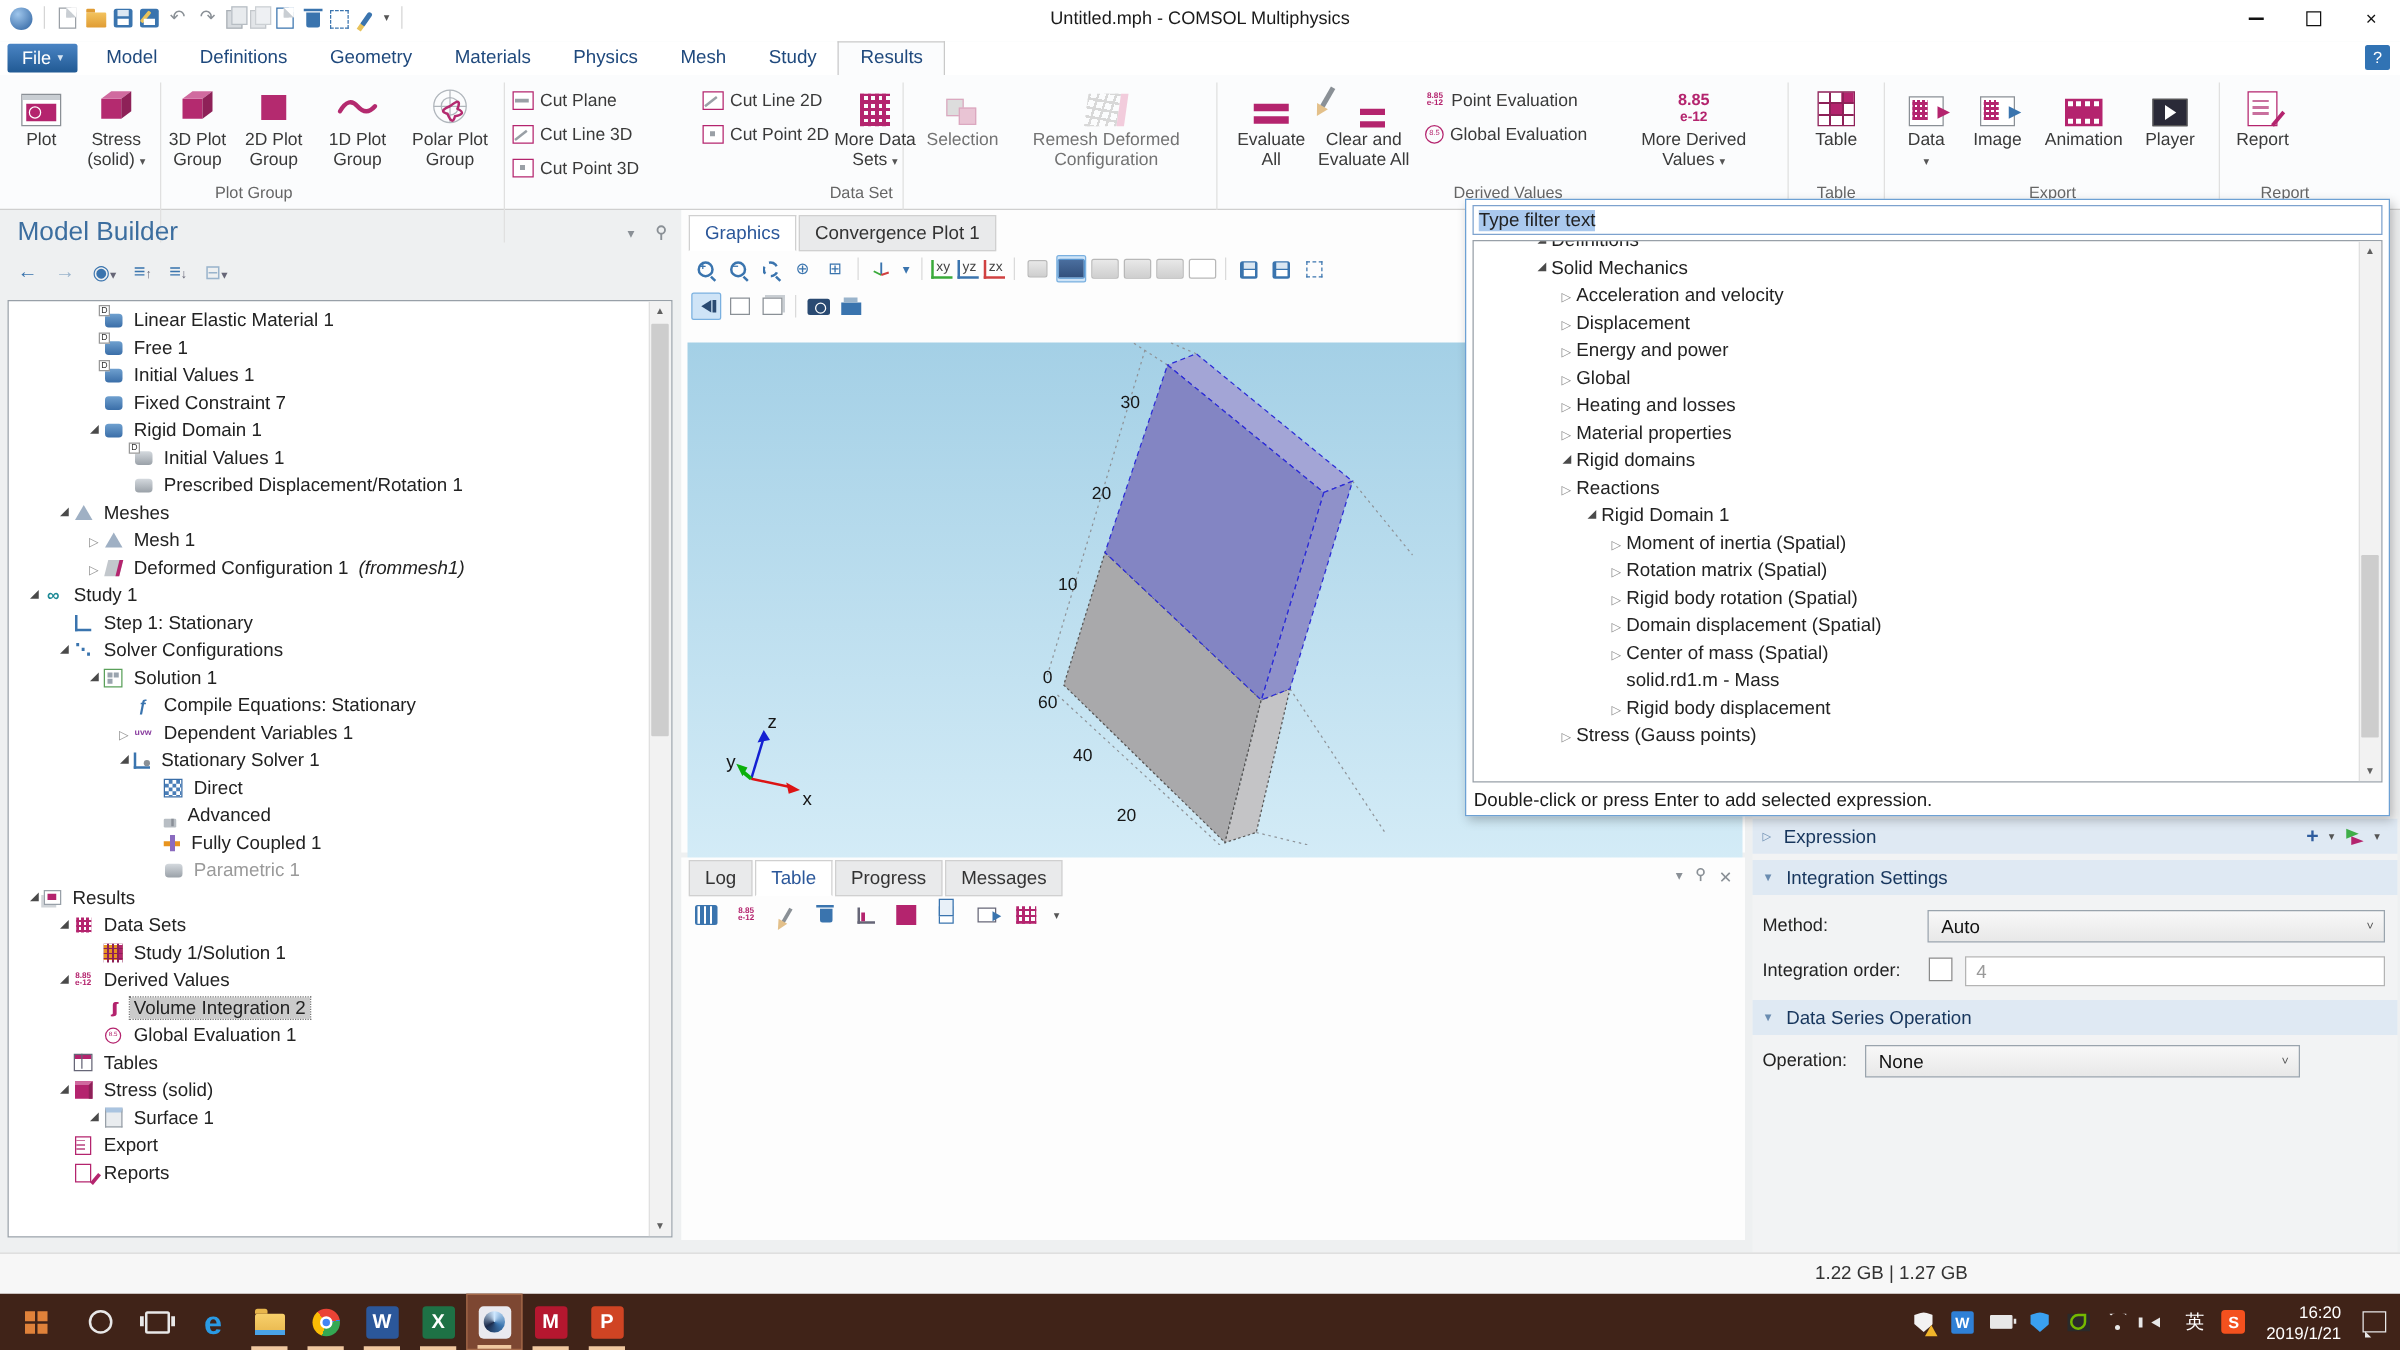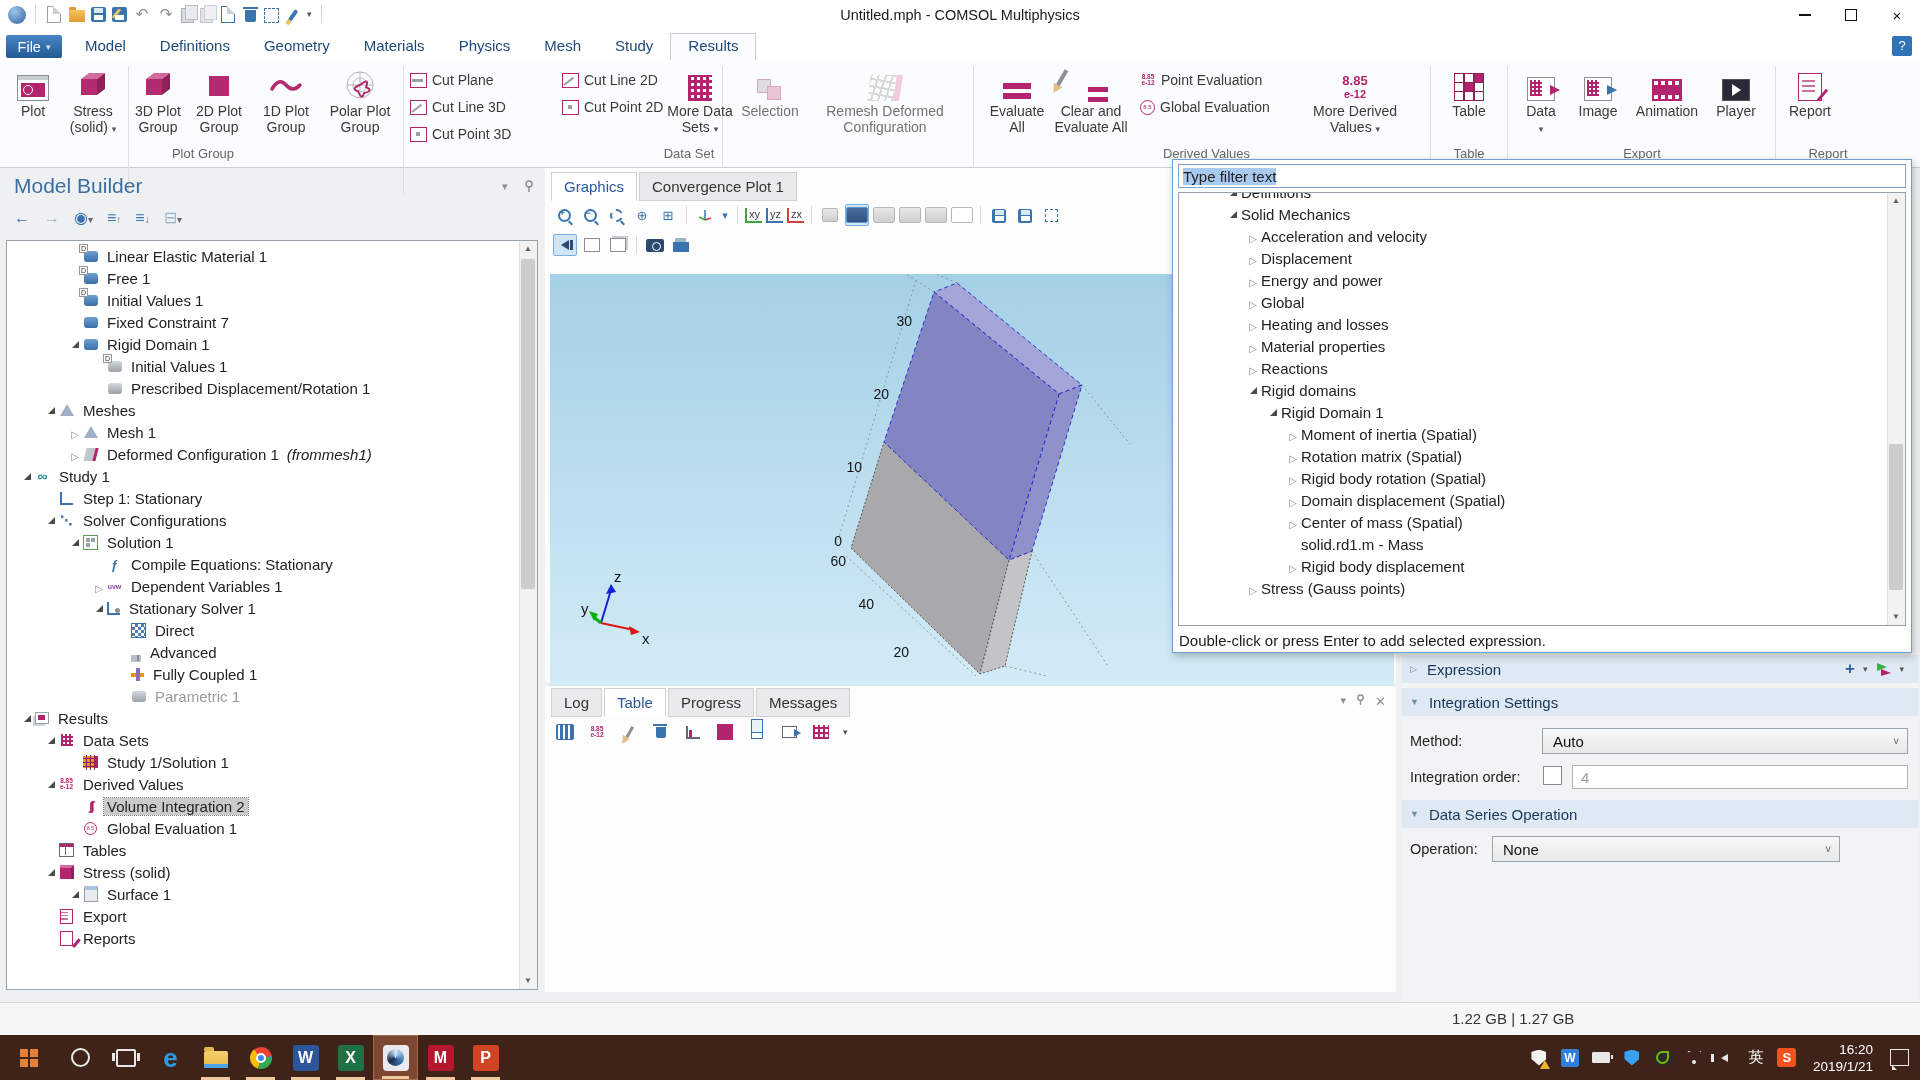--- a/index.html
+++ b/index.html
@@ -1008,26 +1008,26 @@
         </div>
       <div class="prow d3">
           <span class="tw c"></span>
           <span>Heating and losses</span>
         </div>
       <div class="prow d3">
           <span class="tw c"></span>
           <span>Material properties</span>
         </div>
       <div class="prow d3">
+          <span class="tw e"></span>
+          <span>Rigid domains</span>
+        </div>
+      <div class="prow d3">
           <span class="tw c"></span>
           <span>Reactions</span>
-        </div>
-      <div class="prow d3">
-          <span class="tw e"></span>
-          <span>Rigid domains</span>
         </div>
       <div class="prow d4">
           <span class="tw e"></span>
           <span>Rigid Domain 1</span>
         </div>
       <div class="prow d5">
           <span class="tw c"></span>
           <span>Moment of inertia (Spatial)</span>
         </div>
       <div class="prow d5">

